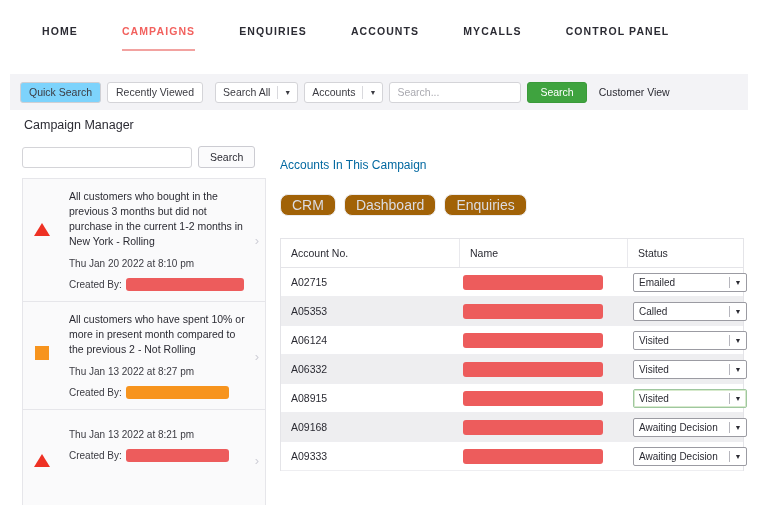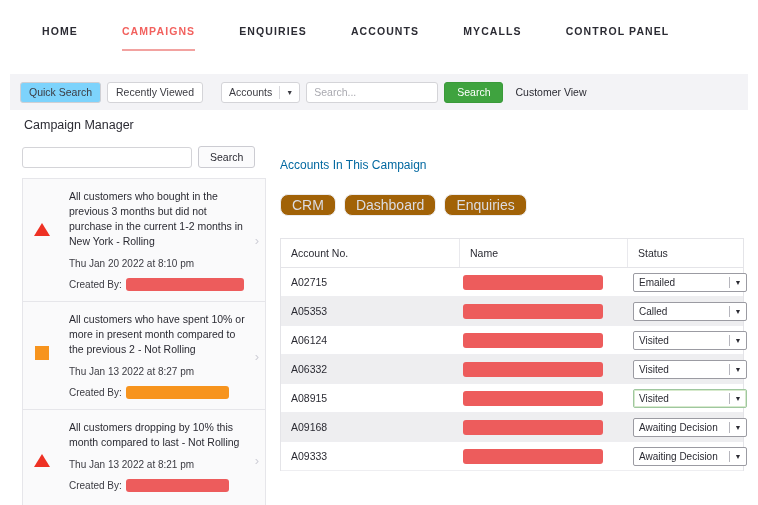--- a/index.html
+++ b/index.html
@@ -153,20 +153,25 @@
         <div class="nav-item">MYCALLS</div>
         <div class="nav-item">CONTROL PANEL</div>
       </div>
   </div>
 
   <div class="qs-strip">
     <div class="btn-flat sel">Quick Search</div>
     <div class="gap6"></div>
     <div class="btn-flat">Recently Viewed</div>
     <div class="gap12"></div>
+    <div class="dd">
+      <span class="lbl">Search All</span>
+      <span class="sep"></span>
+      <span class="car">▼</span>
+    </div>
     <div class="gap6"></div>
     <div class="dd">
       <span class="lbl">Accounts</span>
       <span class="sep"></span>
       <span class="car">▼</span>
     </div>
     <div class="gap6"></div>
     <input class="search-box" placeholder="Search..." style="">
     <div class="gap6"></div>
     <div class="btn-green">Search</div>
@@ -207,21 +212,20 @@
               <span class="redact" style="background: rgb(247, 148, 30); width: 103px;"></span>
             </div>
           </div>
           <div class="card-chev">›</div>
         </div>
         <div class="card">
           <div class="card-icon">
             <div class="tri"></div>
           </div>
           <div class="card-body">
-            <div class="card-title">All customers dropping by 10% this month compared to last - Not Rolling</div>
             <div class="card-date">Thu Jan 13 2022 at 8:21 pm</div>
             <div class="card-created">
               <span>Created By:</span>
               <span class="redact" style="background: rgb(237, 92, 92); width: 103px;"></span>
             </div>
           </div>
           <div class="card-chev">›</div>
         </div>
       </div>
   </div>

